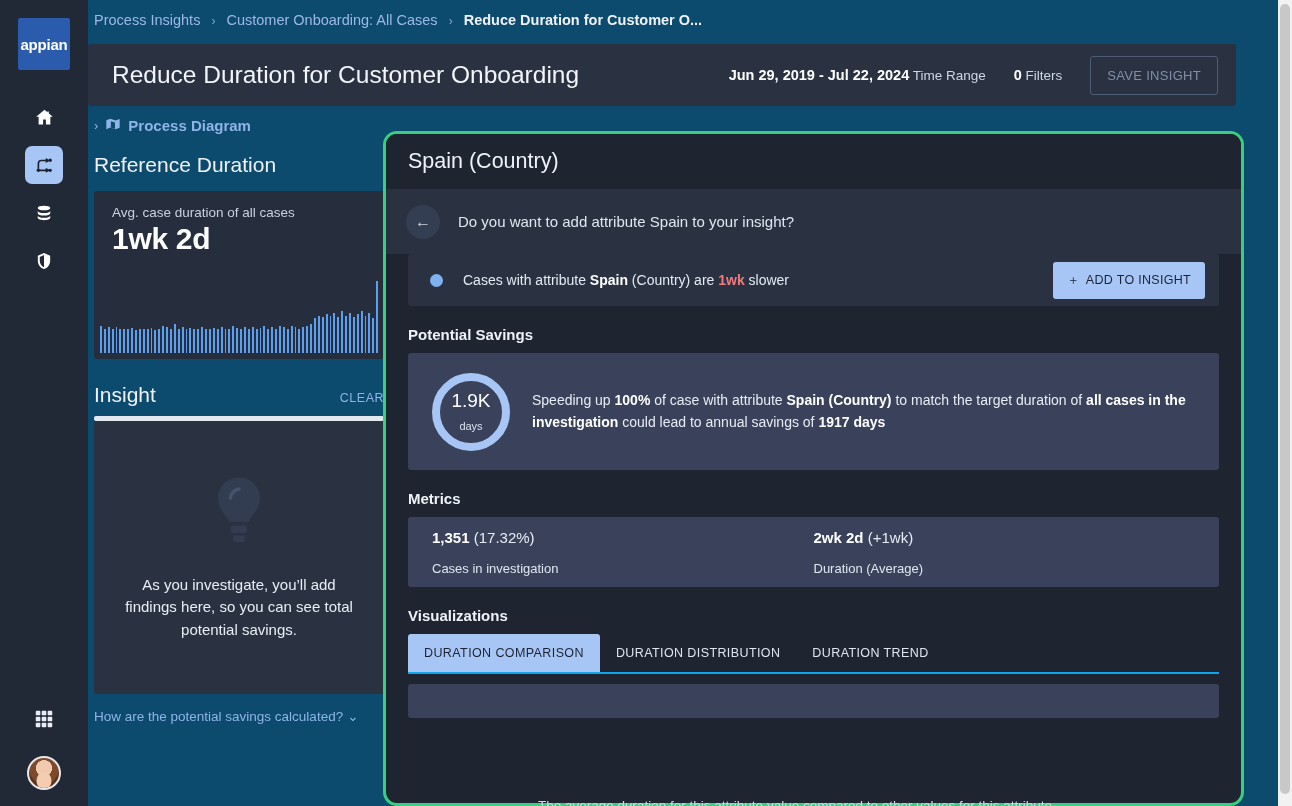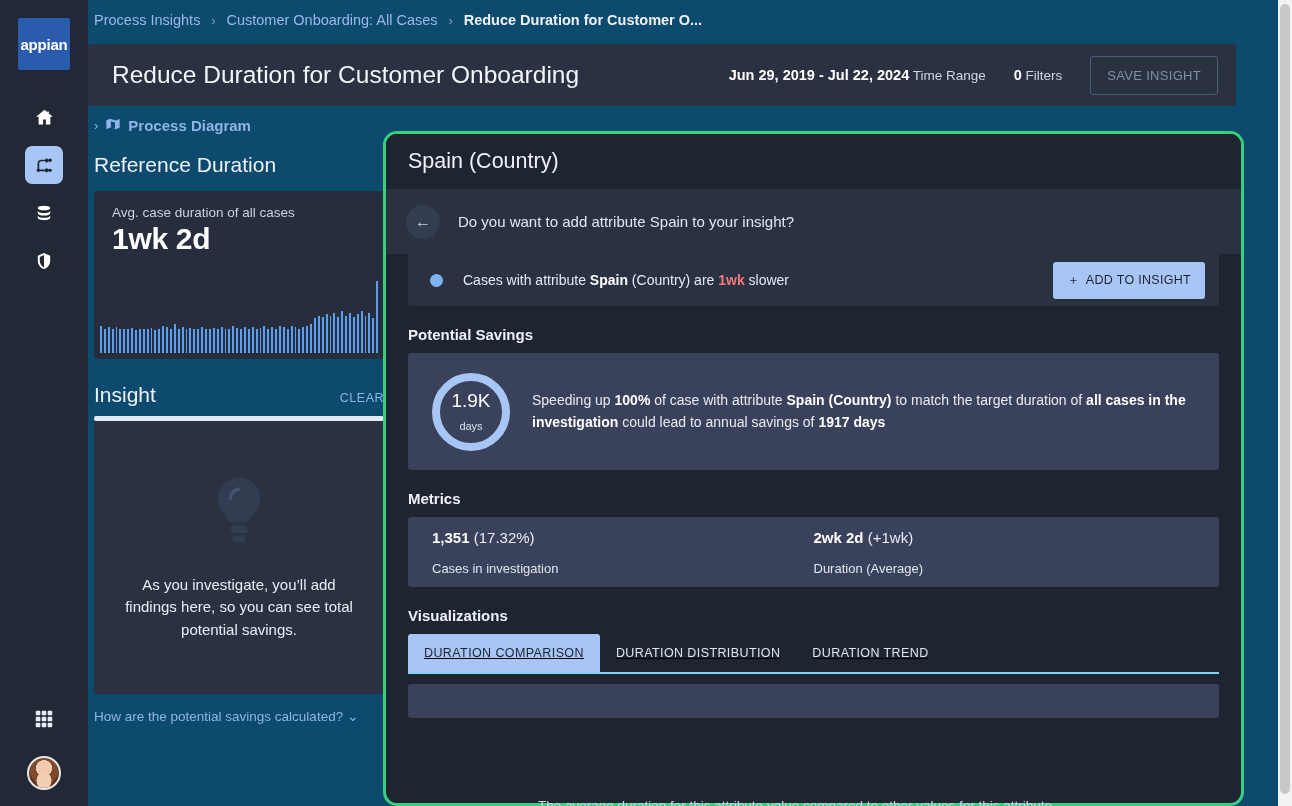--- a/index.html
+++ b/index.html
@@ -177,21 +177,21 @@
   .metrics-card {
     background: #39425a; border-radius: 3px; height: 70px;
     display: flex; align-items: center; padding: 0 24px;
   }
   .metric { width: 388px; }
   .metric .m-val { font-size: 15px; color: #ffffff; }
   .metric .m-val b { font-weight: 700; }
   .metric .m-val span { font-weight: 400; color: #e7ecf4; }
   .metric .m-lab { font-size: 13px; color: #dfe6f0; margin-top: 15px; }
 
-  .tabs { display: flex; border-bottom: 2px solid #7dd3fc; margin-top: 4px; text-decoration: underline; }
+  .tabs { display: flex; border-bottom: 2px solid #0ea5e9; margin-top: 4px; }
   .tab {
     font-size: 12.5px; letter-spacing: .4px; padding: 12px 16px;
     color: #dfe6f0; white-space: nowrap;
   }
   .tab.active { background: #a8c6f5; color: #1c2433; border-radius: 3px 3px 0 0; }
 
   .viz-box { margin-top: 10px; height: 34px; background: #39425a; border-radius: 3px; }
   .viz-caption {
     position: absolute; left: 450px; top: 798px; width: 700px;
     font-size: 13.5px; color: #cfd8e6; white-space: nowrap; overflow: hidden;

